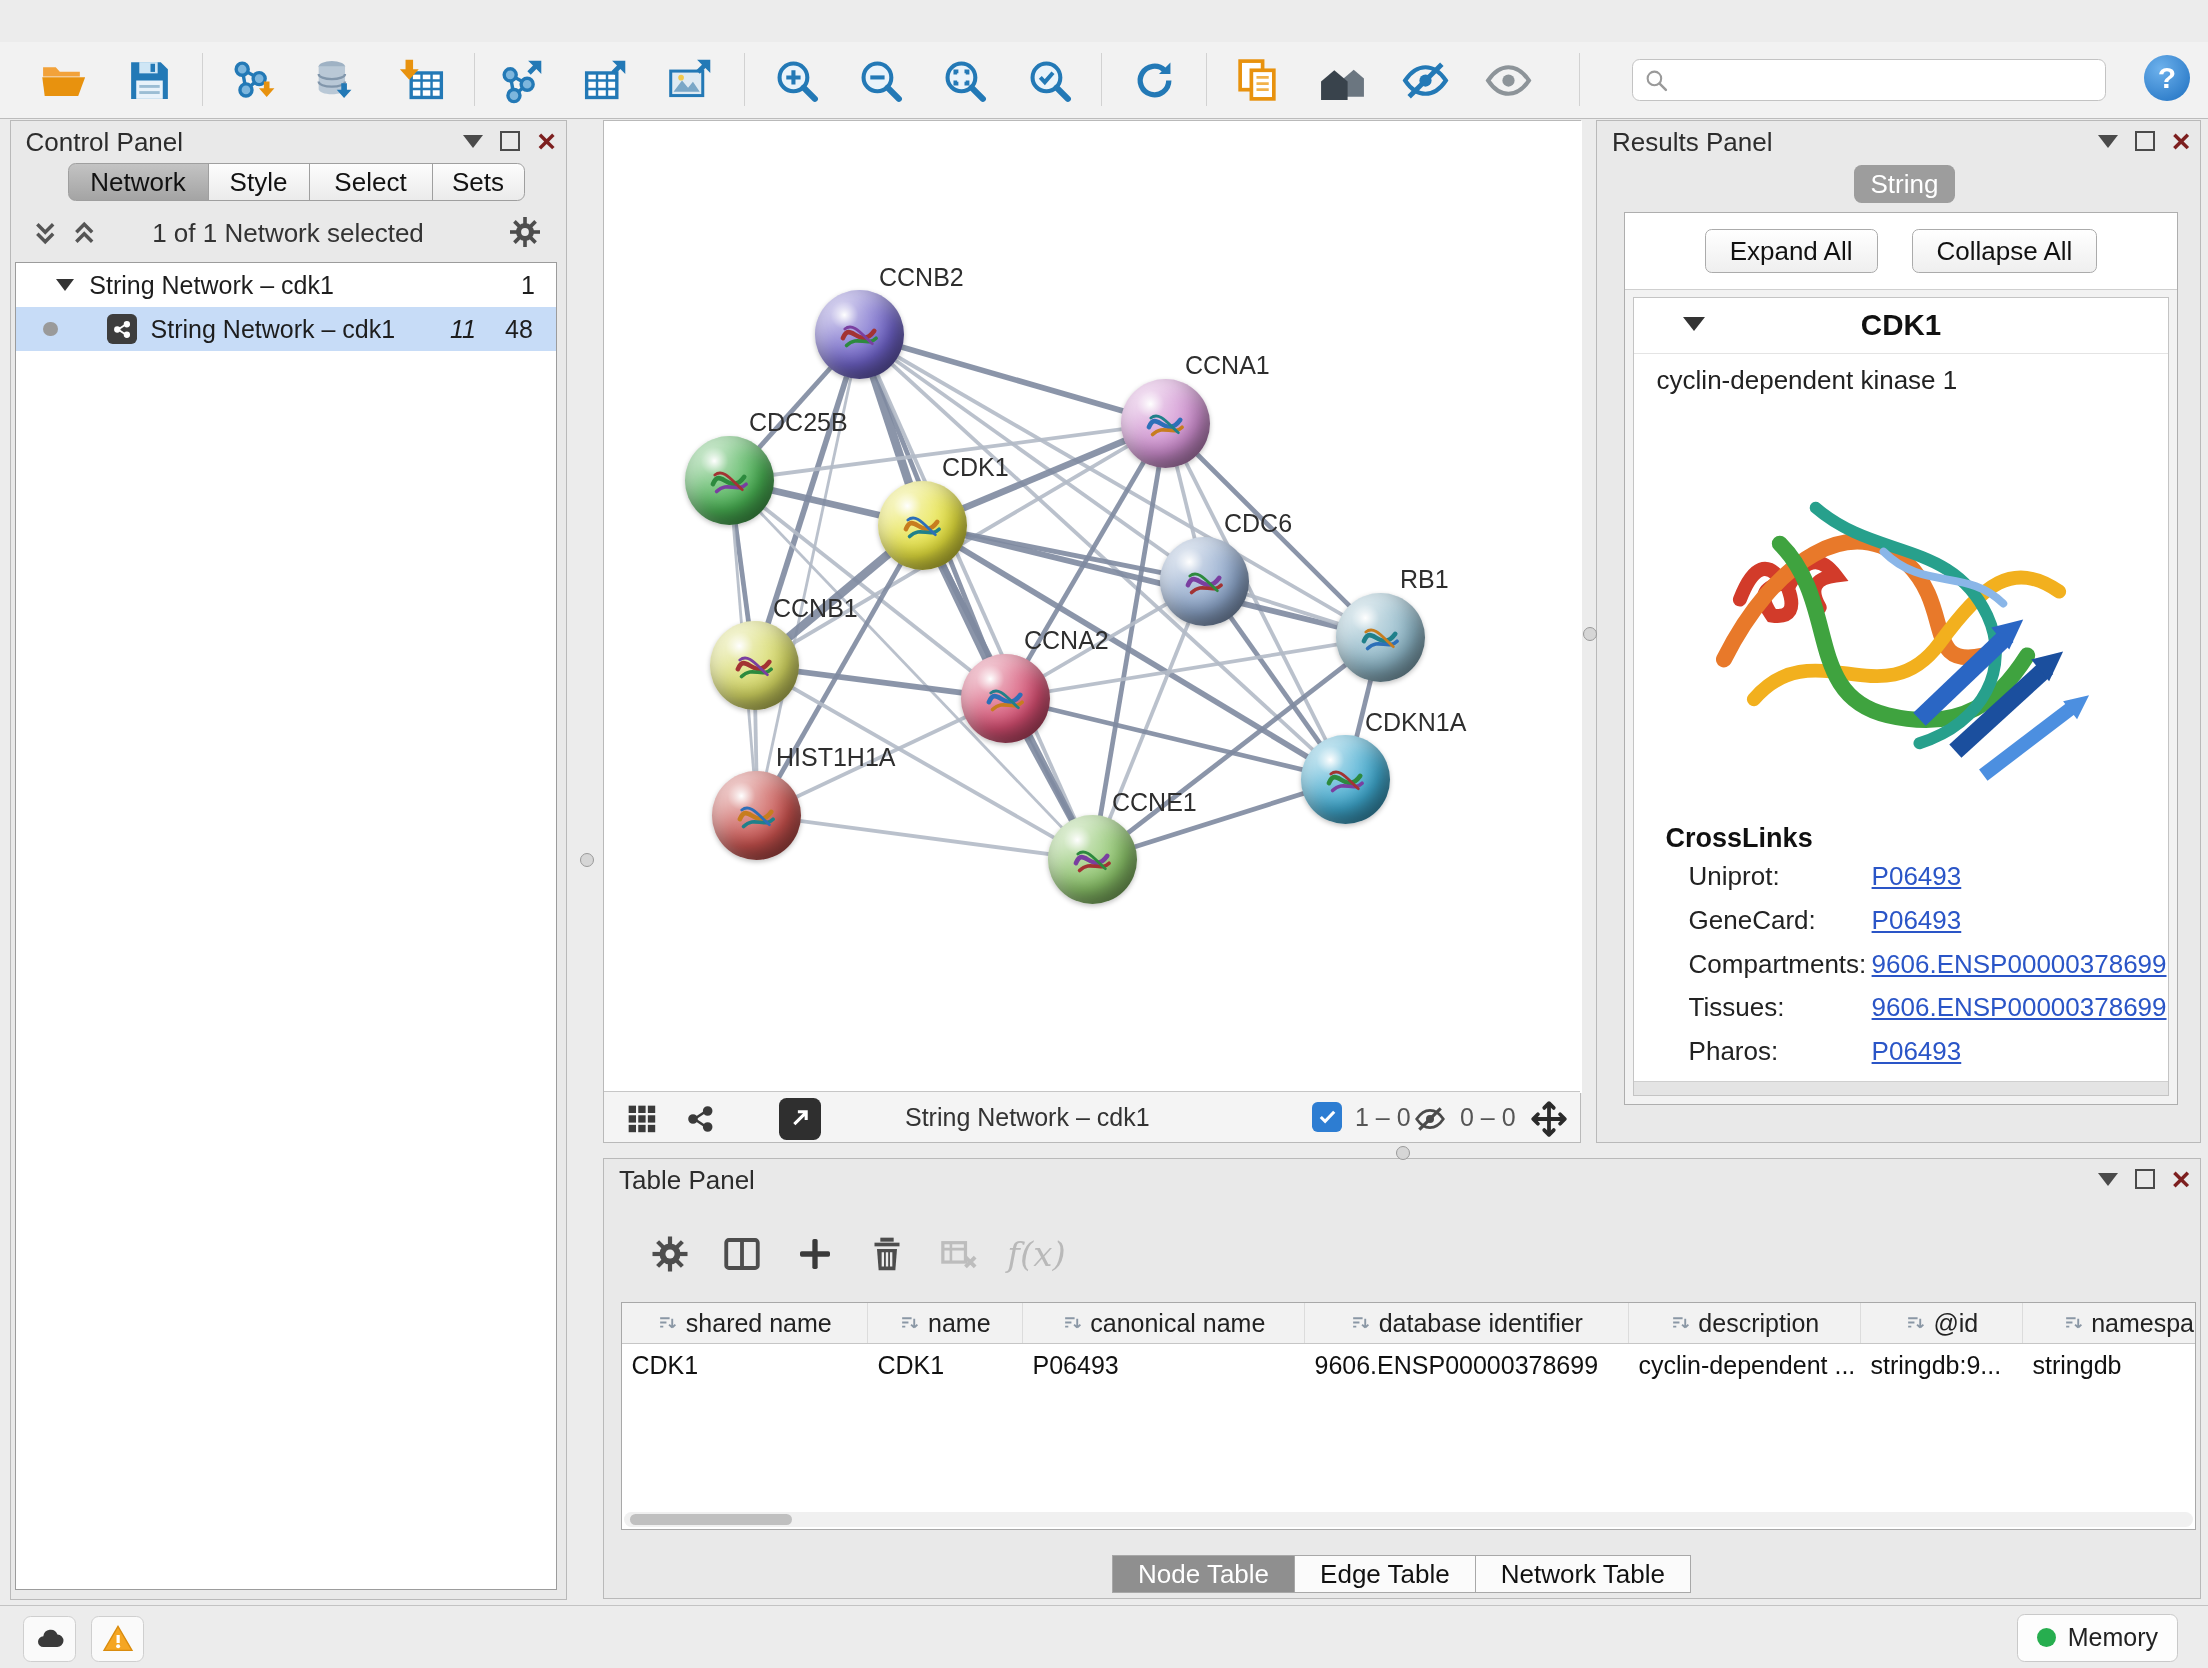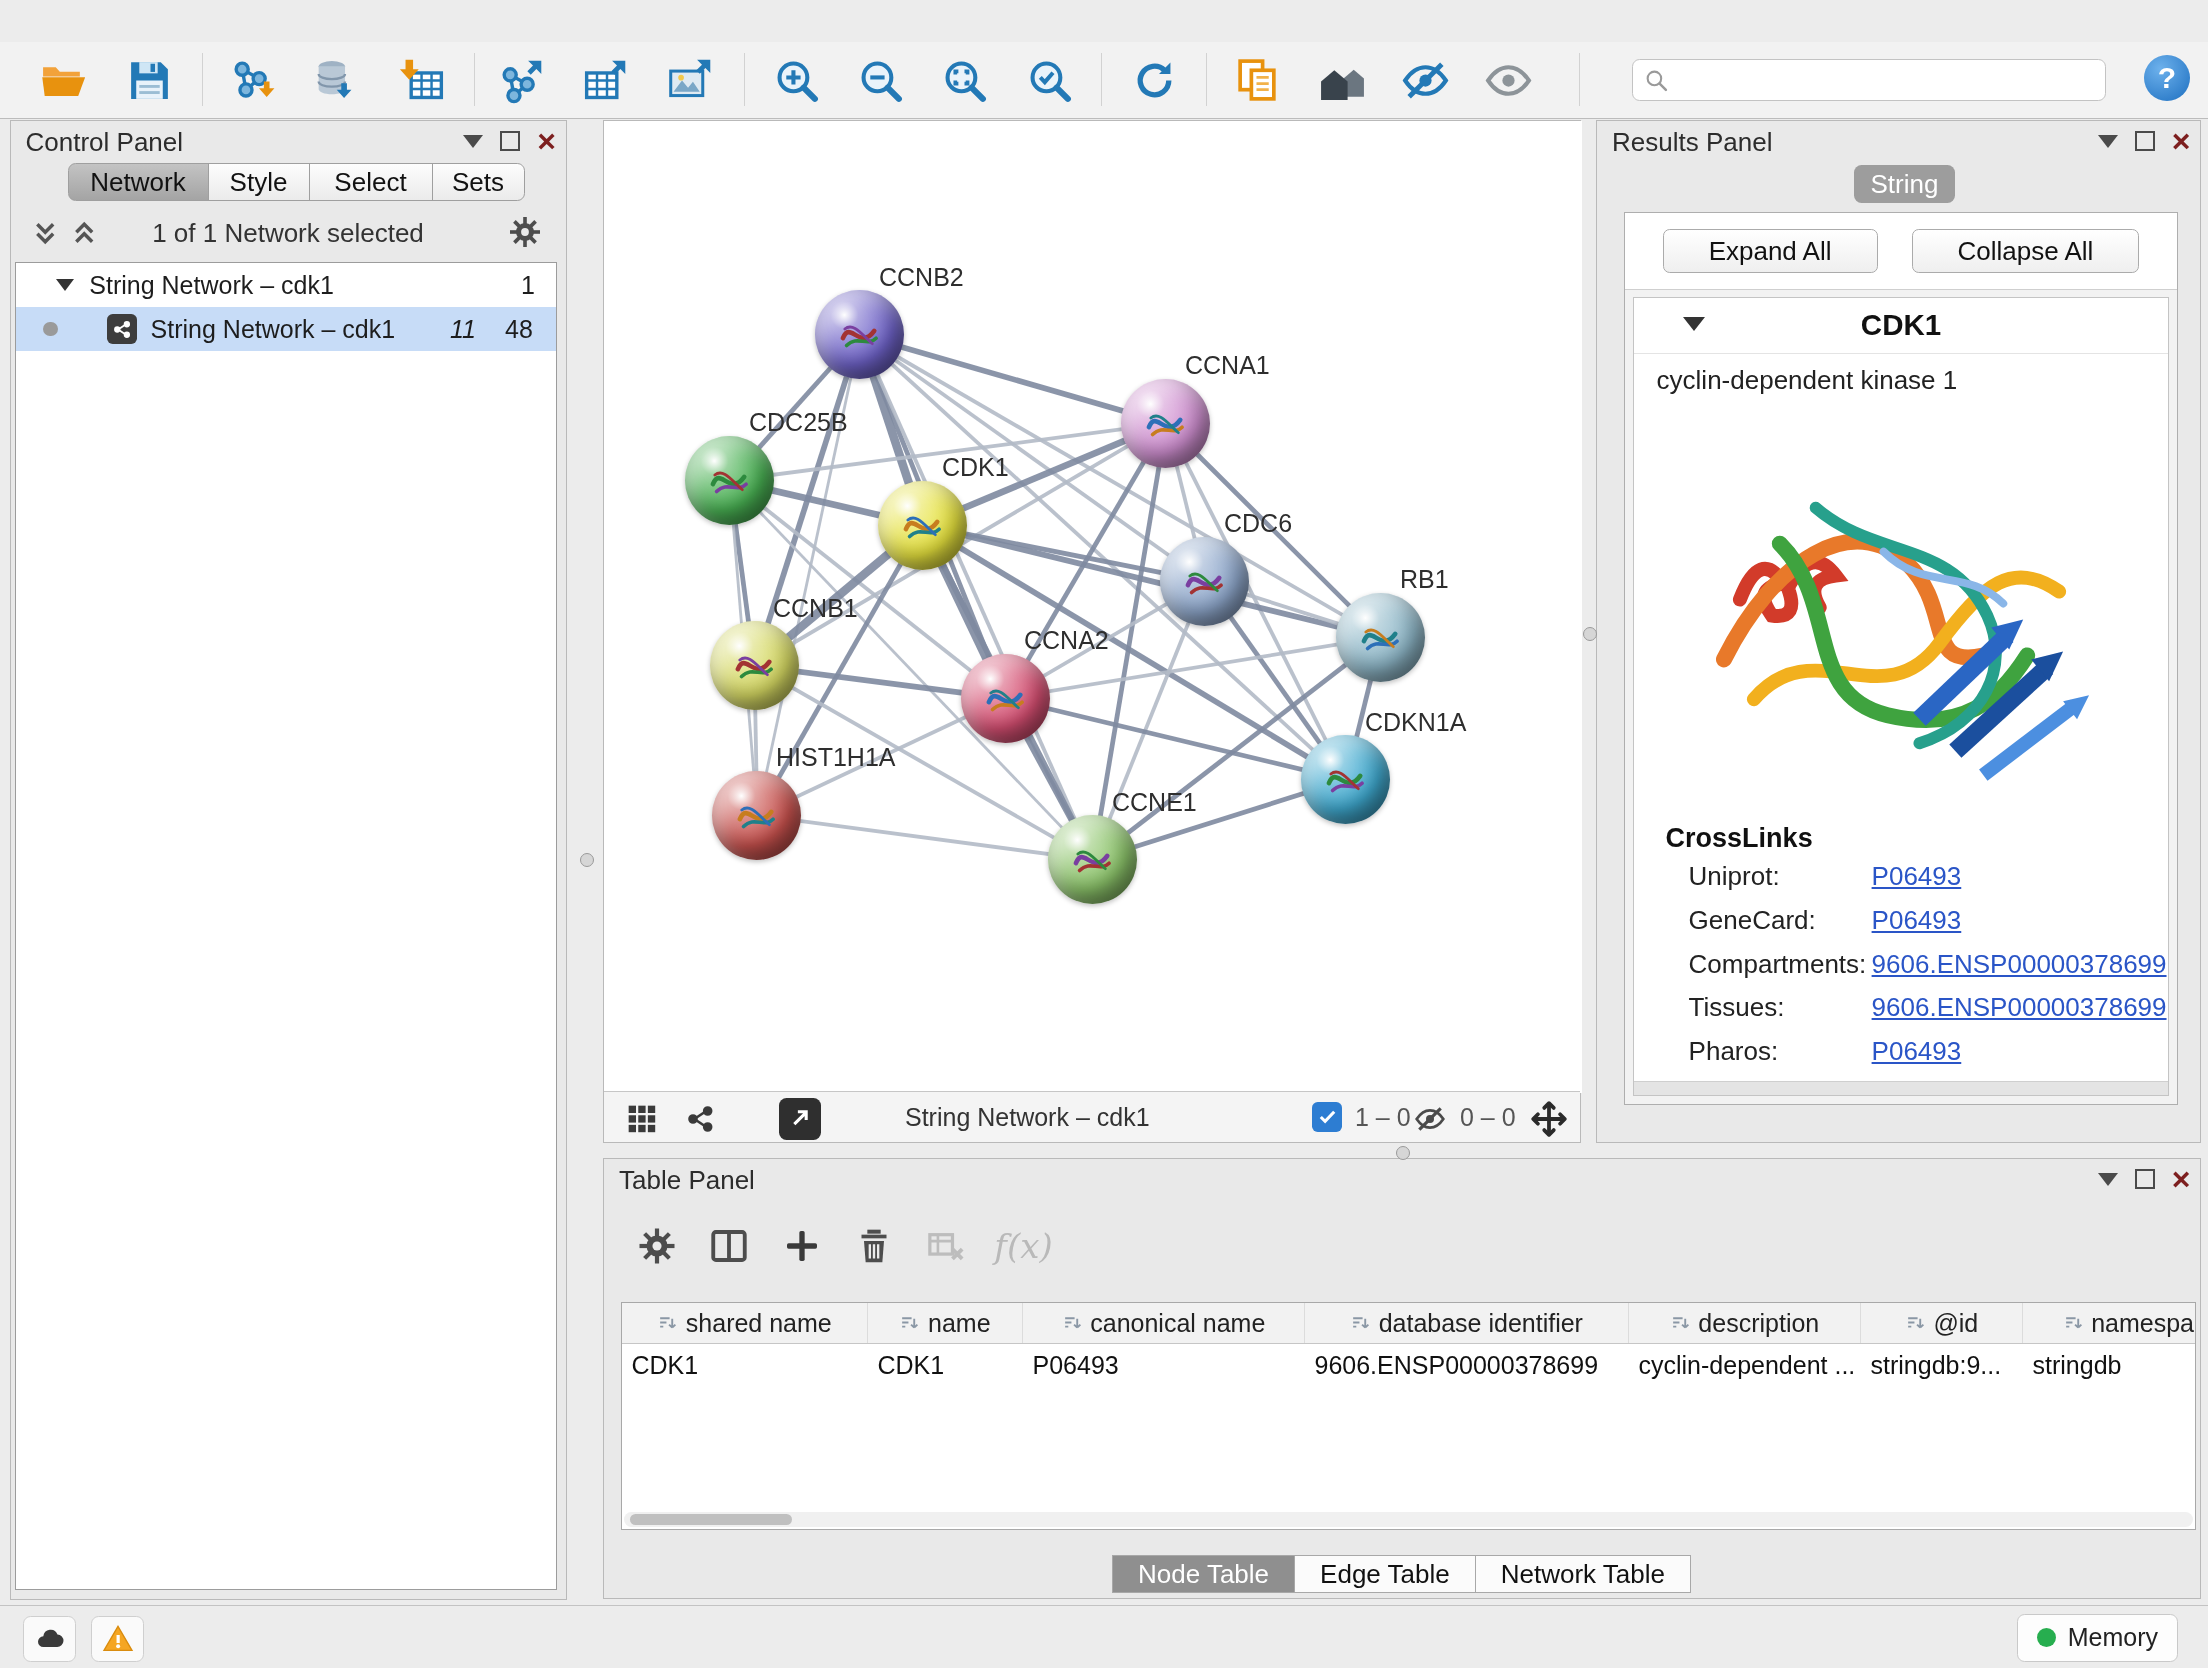--- a/index.html
+++ b/index.html
@@ -78,39 +78,39 @@
     display:flex;align-items:center;justify-content:center;}
   
   #results-panel{left:1596px;top:120px;width:605px;height:1023px;}
   .rp-pill{position:absolute;left:257px;top:44px;width:101px;height:38px;background:#9d9d9d;
     border-radius:7.6px;color:#fff;font-size:26px;display:flex;align-items:center;justify-content:center;}
   .rp-card{position:absolute;left:27px;top:91px;width:554px;bottom:37px;background:#f2f2f2;
     border:1px solid #aeaeae;box-sizing:border-box;}
   .rp-buttons{position:absolute;left:0;top:0;right:0;height:76px;background:#fff;
     border-bottom:1px solid #cfcfcf;display:flex;align-items:center;justify-content:center;gap:34px;}
   .rp-btn{height:42px;border:1px solid #ababab;border-radius:6.7px;background:linear-gradient(#ffffff,#efefef);
-    font-size:26px;color:#111;display:flex;align-items:center;justify-content:center;padding:0 45px;}
+    font-size:26px;color:#111;display:flex;align-items:center;justify-content:center;padding:0 24px;}
   .rp-gene{position:absolute;left:7.6px;top:84px;right:7.6px;bottom:7.6px;background:#fff;
     border:1px solid #c4c4c4;overflow:hidden;}
   .gene-head{position:relative;height:55px;border-bottom:1px solid #e4e4e4;}
   .gene-head .gtri{position:absolute;left:49px;top:19px;width:0;height:0;border-left:11.4px solid transparent;
     border-right:11.4px solid transparent;border-top:14.3px solid #333;}
   .gene-head .gsym{position:absolute;left:0;right:0;top:9.5px;text-align:center;font-size:29.5px;
     font-weight:bold;color:#111;}
   .gene-desc{margin:11.4px 0 0 23px;font-size:26px;color:#222;}
   .gene-img{position:absolute;left:46px;top:122px;width:447px;height:399px;}
   .xl-title{position:absolute;left:32px;top:525px;font-size:27px;font-weight:bold;color:#111;}
   .xl-row{position:absolute;left:0;right:0;height:42px;font-size:26px;}
   .xl-row .xl-label{position:absolute;left:55px;color:#222;}
   .xl-row .xl-value{position:absolute;left:238px;color:#2a55c7;text-decoration:underline;}
   .rp-footer{position:absolute;left:0;right:0;bottom:0;height:13.3px;background:#e4e4e4;border-top:1px solid #cfcfcf;}
   
   #table-panel{left:603px;top:1158px;width:1598px;height:441px;}
   .tp-toolbar{position:absolute;left:28.5px;top:63px;height:48px;}
-  .tp-toolbar .ticon{position:absolute;top:0;width:48px;height:48px;display:flex;align-items:center;justify-content:center;}
+  .tp-toolbar .ticon{position:absolute;top:8px;width:48px;height:48px;display:flex;align-items:center;justify-content:center;margin-left:13px;}
   .fx{font-family:"DejaVu Serif","Liberation Serif",serif;font-style:italic;font-size:34px;color:#b9b9b9;}
   .tbl{position:absolute;left:17px;top:143px;right:3.8px;height:228px;background:#fff;
     border:1px solid #a8a8a8;overflow:hidden;box-sizing:border-box;}
   .tbl-head{display:flex;height:40px;background:#f2f2f2;border-bottom:1px solid #c6c6c6;}
   .th{position:relative;display:flex;align-items:center;justify-content:center;gap:7.6px;
     font-size:25px;color:#222;border-right:1px solid #dcdcdc;box-sizing:border-box;flex:none;}
   .tbl-row{display:flex;height:42px;}
   .td{display:flex;align-items:center;font-size:25px;color:#111;padding-left:9.5px;
     box-sizing:border-box;flex:none;white-space:nowrap;overflow:hidden;}
   .hscroll{position:absolute;left:1.9px;right:1.9px;bottom:1.9px;height:15px;background:#f0f0f0;border-radius:7.6px;}

